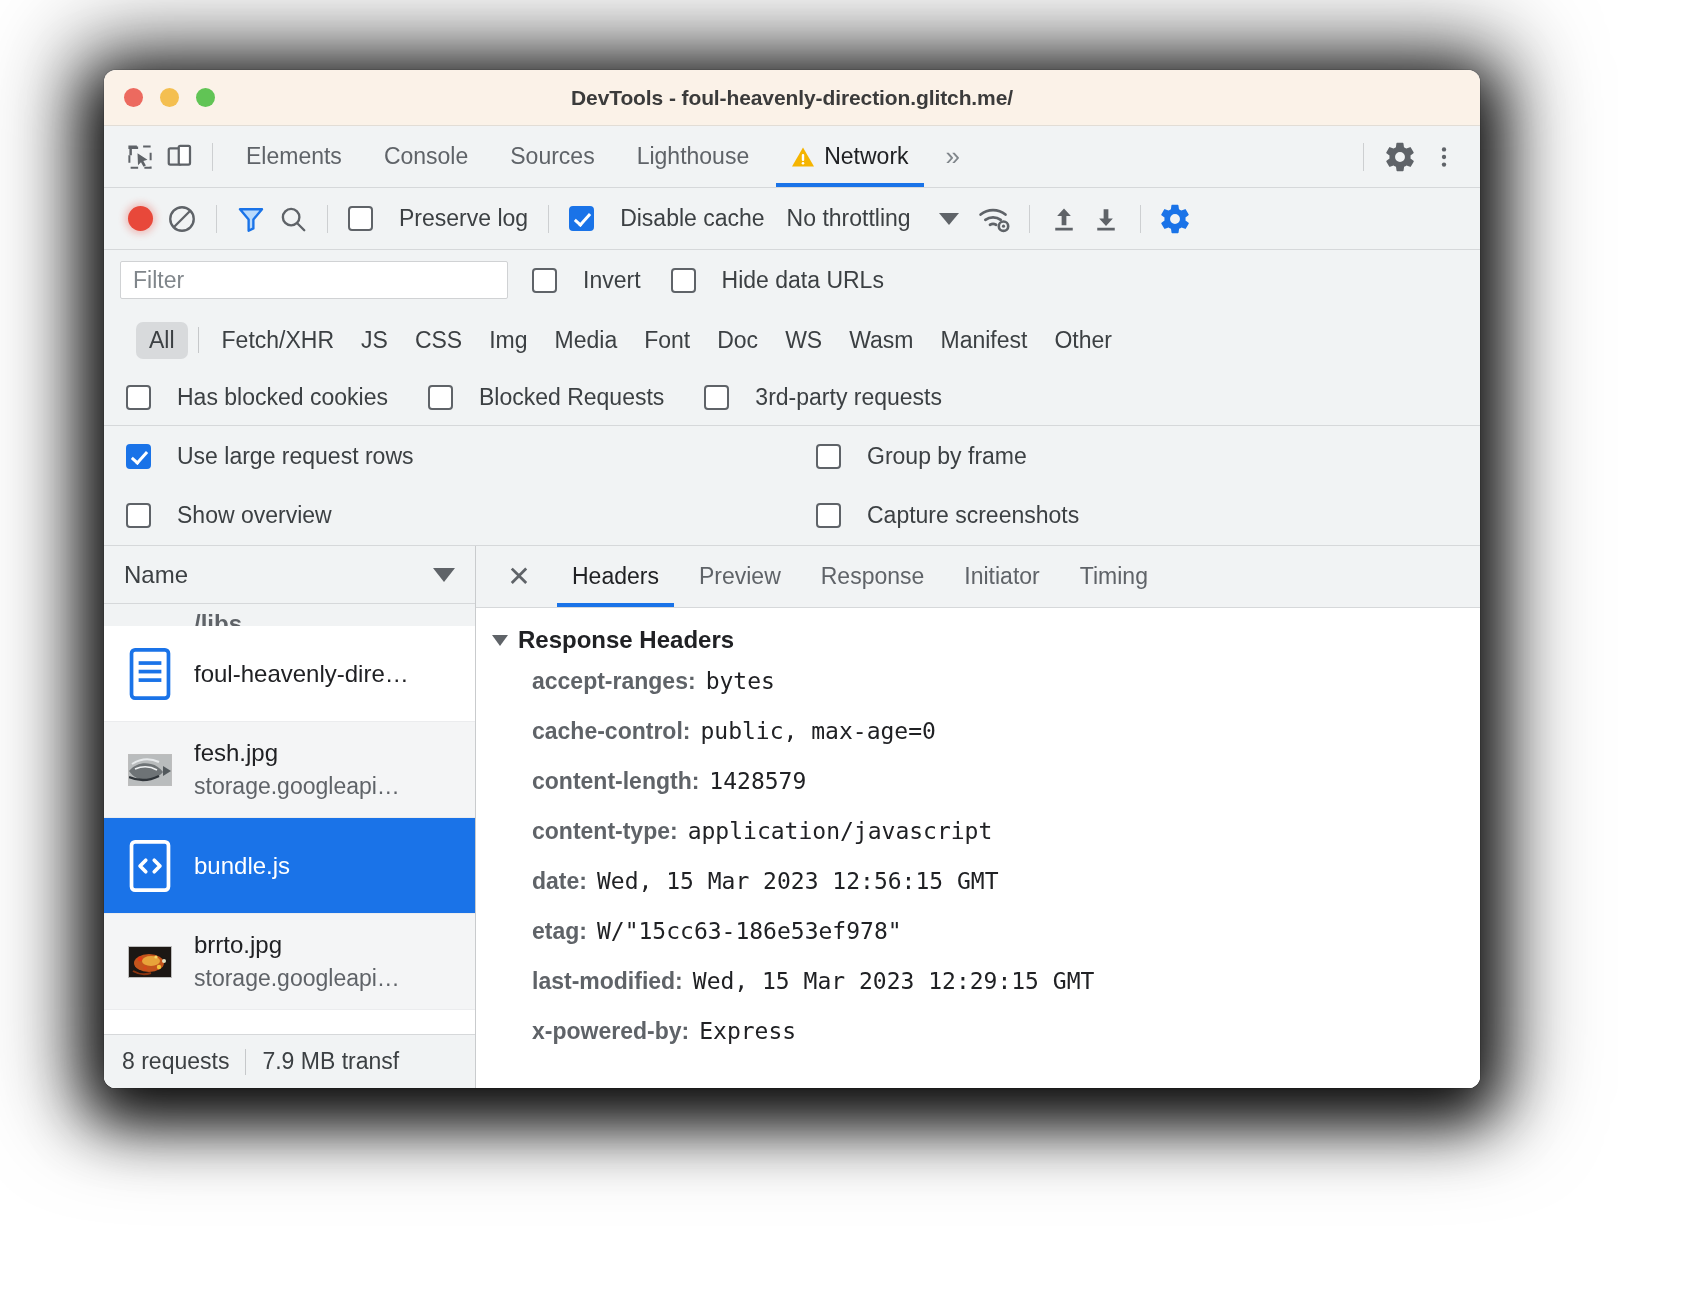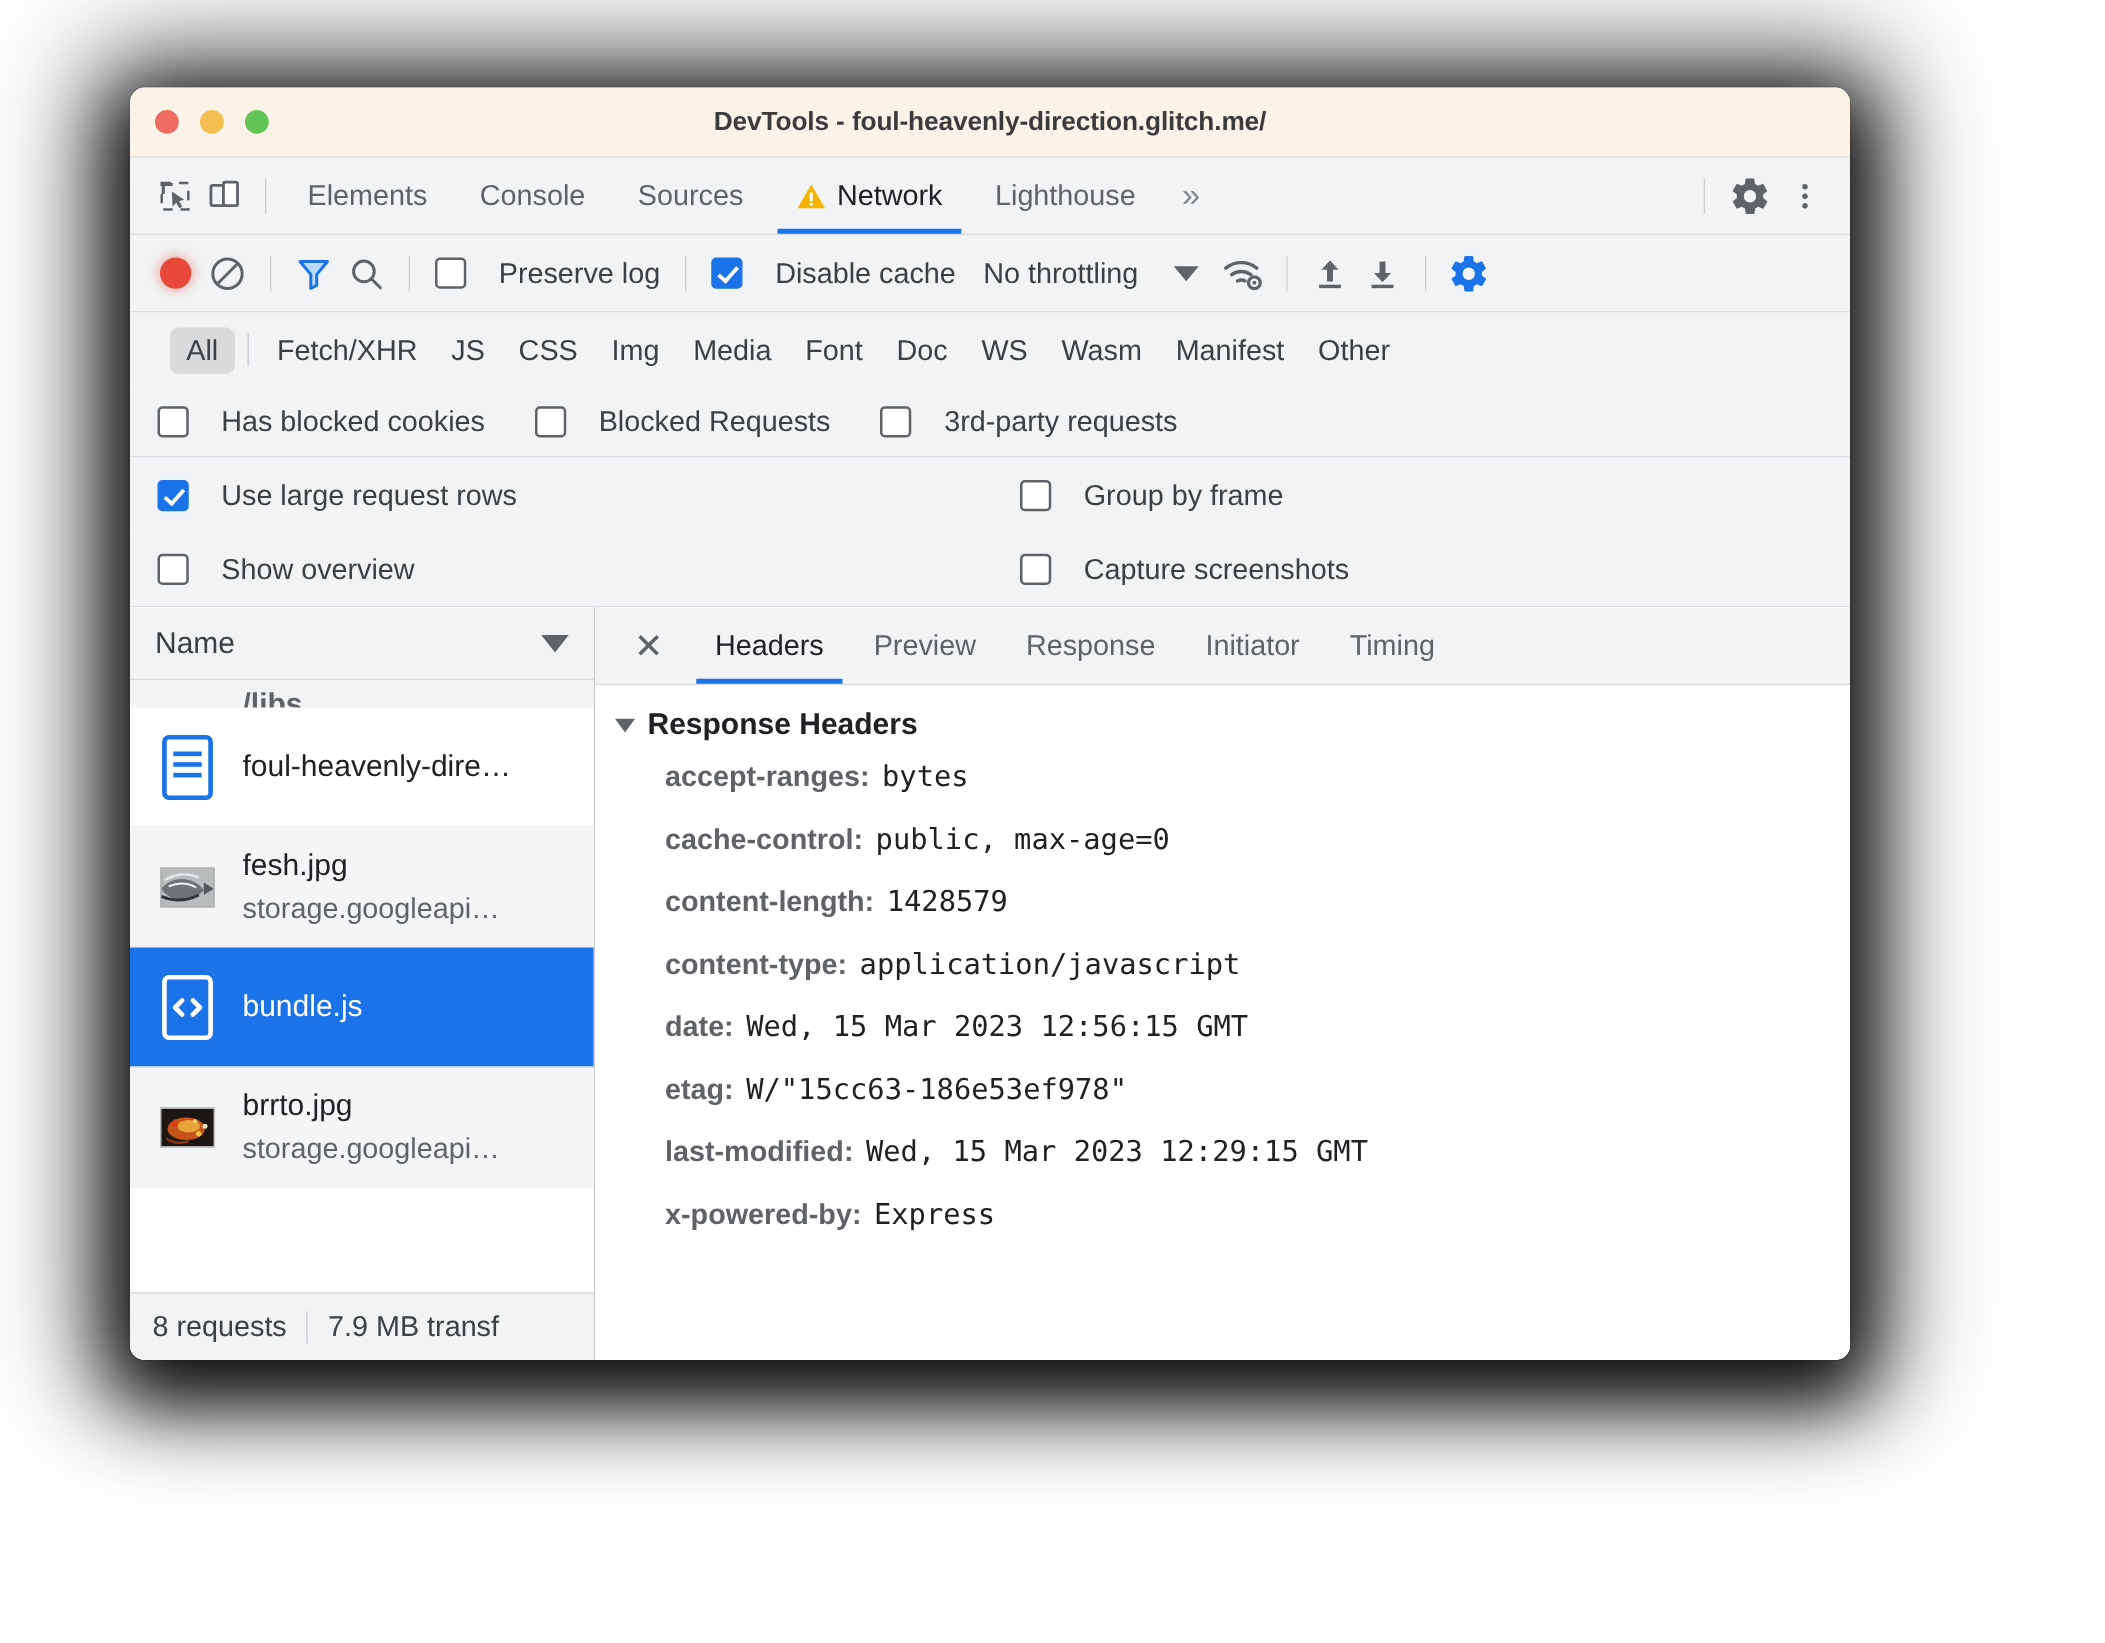--- a/index.html
+++ b/index.html
@@ -338,33 +338,33 @@
     <div class="tabs">
       <div class="tab">
         <span>Elements</span>
       </div>
       <div class="tab">
         <span>Console</span>
       </div>
       <div class="tab">
         <span>Sources</span>
       </div>
+      <div class="tab">
+        <span>Lighthouse</span>
+      </div>
       <div class="tab active">
         <span class="warn-tri">
           <svg width="24" height="22" viewBox="0 0 24 22">
             <path d="M12 1.5L23 20.5H1z" fill="#f5b400"></path>
             <rect x="10.8" y="8" width="2.4" height="7" rx="1.1" fill="#fff"></rect>
             <circle cx="12" cy="17.3" r="1.3" fill="#fff"></circle>
           </svg>
         </span>
         <span>Network</span>
       </div>
-      <div class="tab">
-        <span>Lighthouse</span>
-      </div>
       <div class="chev-more">»</div>
     </div>
 
     <div class="tabstrip-right">
       <div class="vsep"></div>
       <div class="tool-btn">
         <svg width="34" height="34" viewBox="0 0 24 24">
           <path fill="#5f6368" d="M19.4 13c.04-.3.06-.66.06-1s-.02-.7-.07-1l2.1-1.63a.5.5 0 00.12-.64l-2-3.46a.5.5 0 00-.6-.22l-2.49 1a7.3 7.3 0 00-1.7-1l-.38-2.65a.5.5 0 00-.5-.4h-4a.5.5 0 00-.49.42L9.1 5.07c-.6.25-1.17.6-1.7.99l-2.48-1a.5.5 0 00-.6.22l-2 3.46a.5.5 0 00.12.64L4.6 11a7.9 7.9 0 000 2l-2.1 1.63a.5.5 0 00-.12.64l2 3.46c.12.22.39.3.6.22l2.49-1c.52.4 1.08.73 1.69.98l.38 2.65c.03.24.24.42.49.42h4c.25 0 .46-.18.5-.42l.37-2.65c.6-.25 1.17-.6 1.7-.98l2.48 1c.22.08.49 0 .6-.22l2-3.46a.5.5 0 00-.12-.64zM12 15.5A3.5 3.5 0 1112 8.5a3.5 3.5 0 010 7z"></path>
         </svg>
       </div>
@@ -440,20 +440,31 @@
       </svg>
     </div>
     <div class="vsep"></div>
     <div class="tool-btn">
       <svg width="34" height="34" viewBox="0 0 24 24">
         <path fill="#1a73e8" d="M19.4 13c.04-.3.06-.66.06-1s-.02-.7-.07-1l2.1-1.63a.5.5 0 00.12-.64l-2-3.46a.5.5 0 00-.6-.22l-2.49 1a7.3 7.3 0 00-1.7-1l-.38-2.65a.5.5 0 00-.5-.4h-4a.5.5 0 00-.49.42L9.1 5.07c-.6.25-1.17.6-1.7.99l-2.48-1a.5.5 0 00-.6.22l-2 3.46a.5.5 0 00.12.64L4.6 11a7.9 7.9 0 000 2l-2.1 1.63a.5.5 0 00-.12.64l2 3.46c.12.22.39.3.6.22l2.49-1c.52.4 1.08.73 1.69.98l.38 2.65c.03.24.24.42.49.42h4c.25 0 .46-.18.5-.42l.37-2.65c.6-.25 1.17-.6 1.7-.98l2.48 1c.22.08.49 0 .6-.22l2-3.46a.5.5 0 00-.12-.64zM12 15.5A3.5 3.5 0 1112 8.5a3.5 3.5 0 010 7z"></path>
       </svg>
     </div>
   </div>
 
+  <div class="filterrow">
+    <input class="filter-input" type="text" placeholder="Filter" style="">
+    <div class="cb-wrap">
+      <div class="cb"></div>
+      <span class="cb-label">Invert</span>
+    </div>
+    <div class="cb-wrap">
+      <div class="cb"></div>
+      <span class="cb-label">Hide data URLs</span>
+    </div>
+  </div>
 
   <div class="typerow">
     <div class="type-chip active">All</div>
     <div class="type-sep"></div>
     <div class="type-chip">Fetch/XHR</div>
     <div class="type-chip">JS</div>
     <div class="type-chip">CSS</div>
     <div class="type-chip">Img</div>
     <div class="type-chip">Media</div>
     <div class="type-chip">Font</div>

